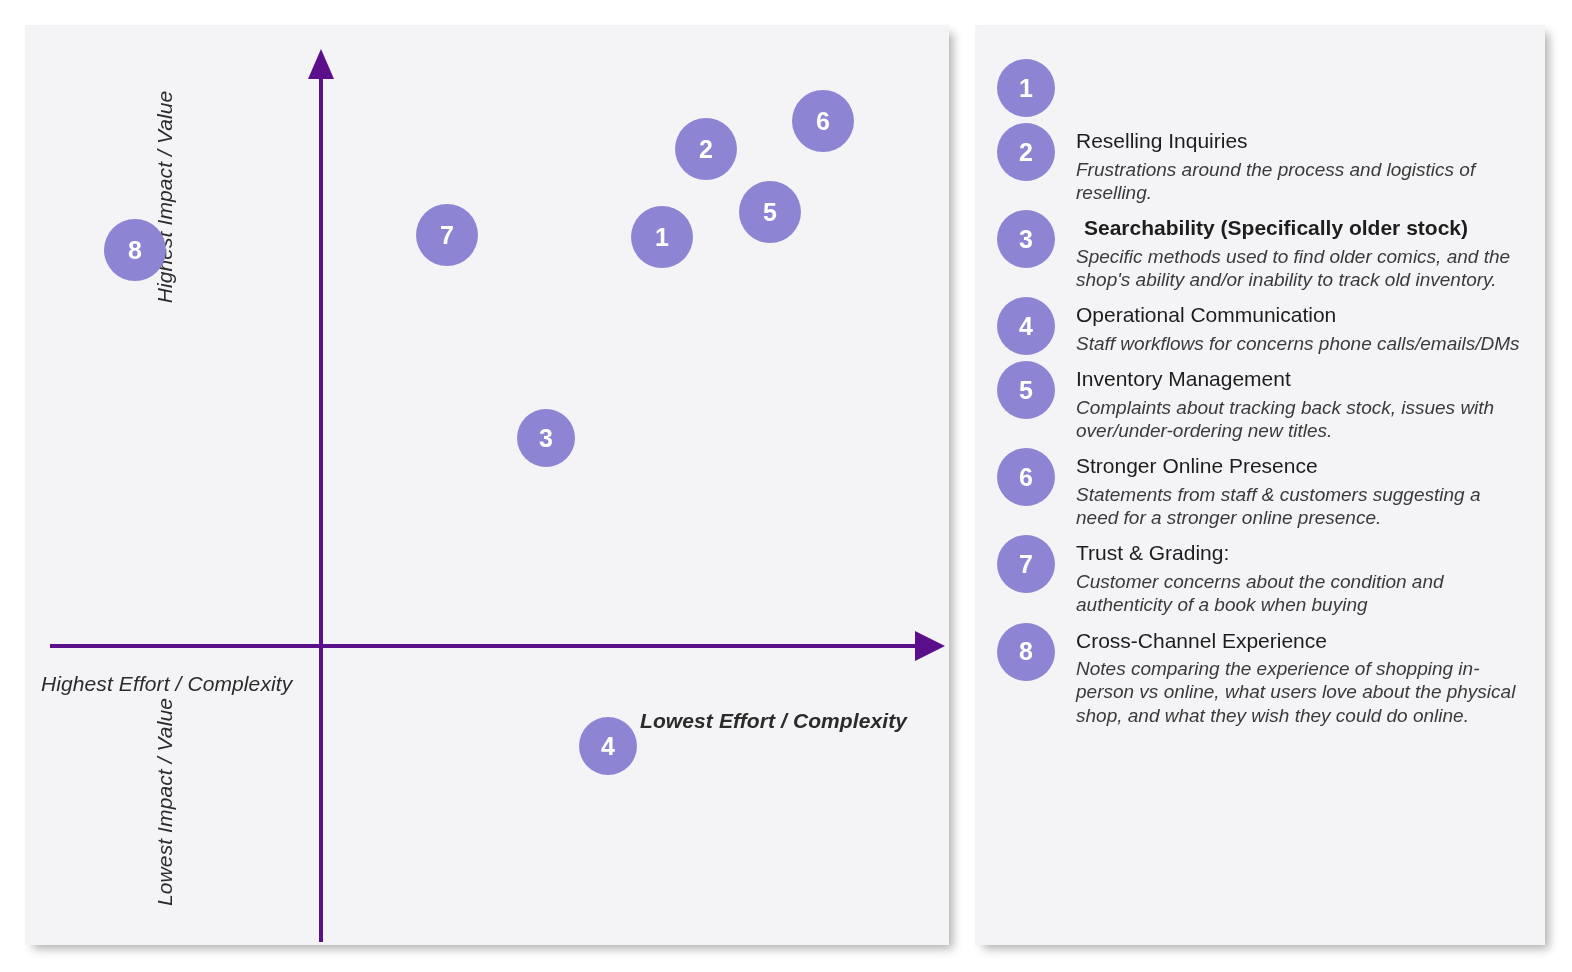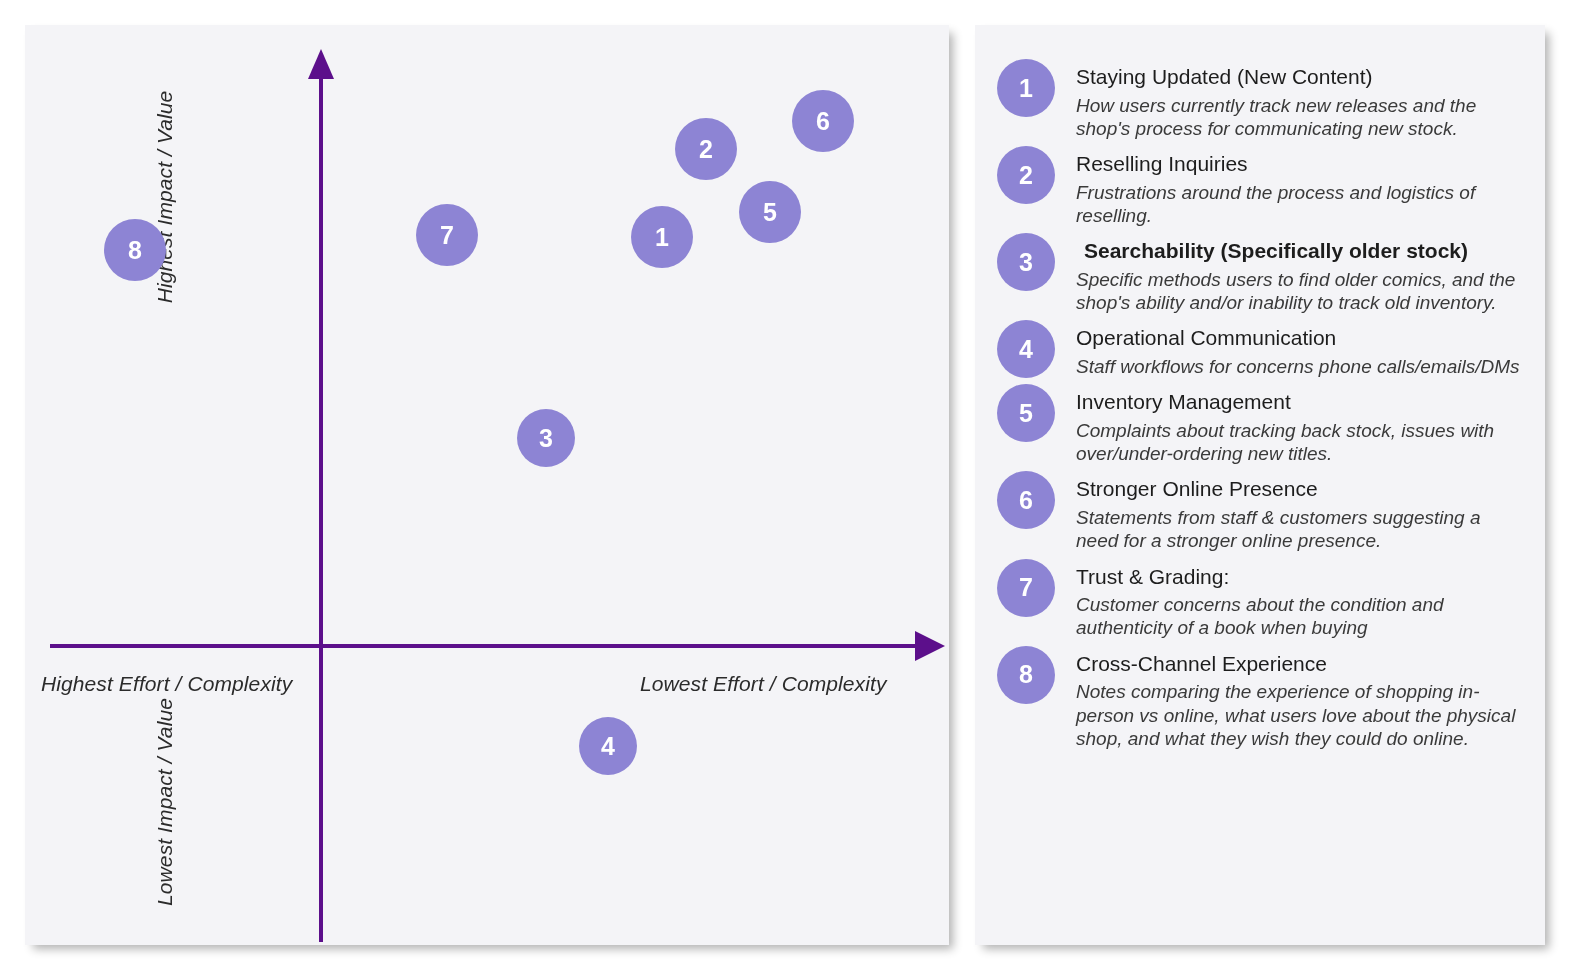--- a/index.html
+++ b/index.html
@@ -94,21 +94,22 @@
     transform-origin: center center;
     width: 290px;
     text-align: center;
   }
   #label-highest-effort {
     left: 16px;
     top: 647px;
   }
   #label-lowest-effort {
     left: 615px;
-    top: 647px;
+    top: 684px;
+    font-weight: bold;
   }
 
   
   .bubble {
     position: absolute;
     border-radius: 50%;
     background: #8d84d4;
     color: #ffffff;
     display: flex;
     align-items: center;
@@ -220,41 +221,37 @@
         </div>
       </div>
   </div>
 
   <div id="legend-panel">
     <div id="legend-list">
         <div class="legend-item">
           <div class="legend-badge" style="background: rgb(141, 132, 212);">
             <span>1</span>
           </div>
-          <div class="legend-text">
-            <div class="legend-title">Staying Updated (New Content)</div>
-            <div class="legend-desc">How users currently track new releases and the shop's process for communicating new stock.</div>
-          </div>
         </div>
         <div class="legend-item">
           <div class="legend-badge" style="background: rgb(141, 132, 212);">
             <span>2</span>
           </div>
           <div class="legend-text">
             <div class="legend-title">Reselling Inquiries</div>
             <div class="legend-desc">Frustrations around the process and logistics of reselling.</div>
           </div>
         </div>
         <div class="legend-item indented">
           <div class="legend-badge" style="background: rgb(141, 132, 212);">
             <span>3</span>
           </div>
           <div class="legend-text">
             <div class="legend-title">Searchability (Specifically older stock)</div>
-            <div class="legend-desc">Specific methods users to find older comics, and the shop's ability and/or inability to track old inventory.</div>
+            <div class="legend-desc">Specific methods used to find older comics, and the shop's ability and/or inability to track old inventory.</div>
           </div>
         </div>
         <div class="legend-item">
           <div class="legend-badge" style="background: rgb(141, 132, 212);">
             <span>4</span>
           </div>
           <div class="legend-text">
             <div class="legend-title">Operational Communication</div>
             <div class="legend-desc">Staff workflows for concerns phone calls/emails/DMs</div>
           </div>

